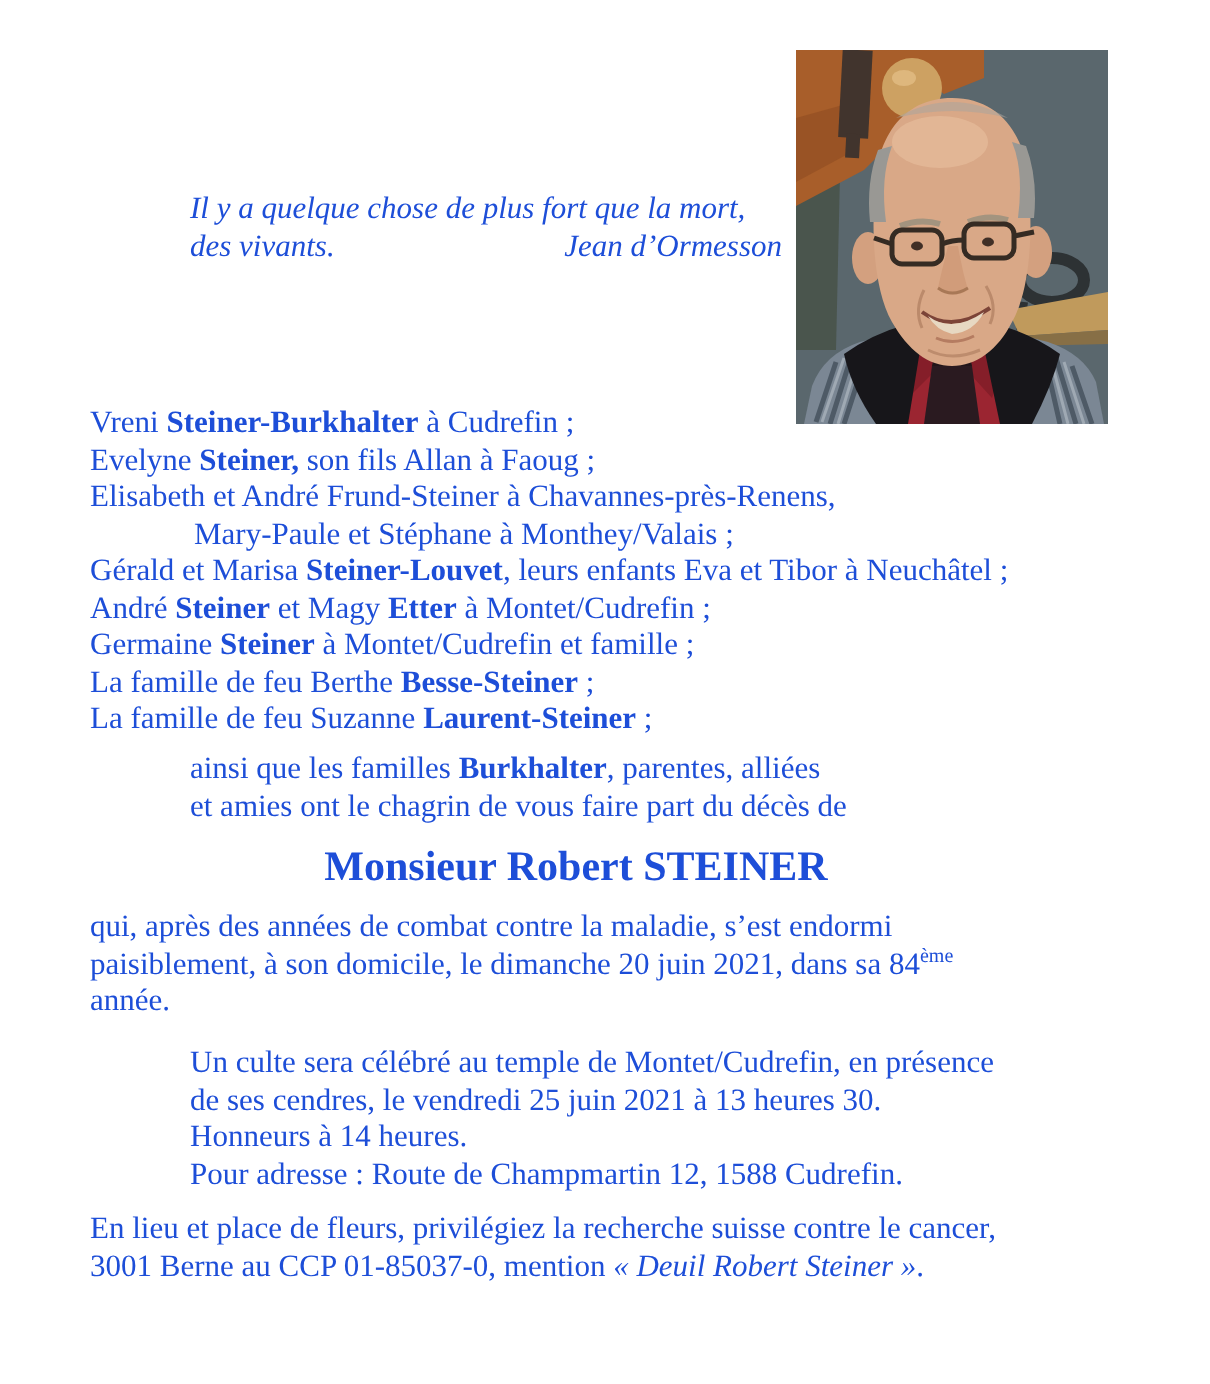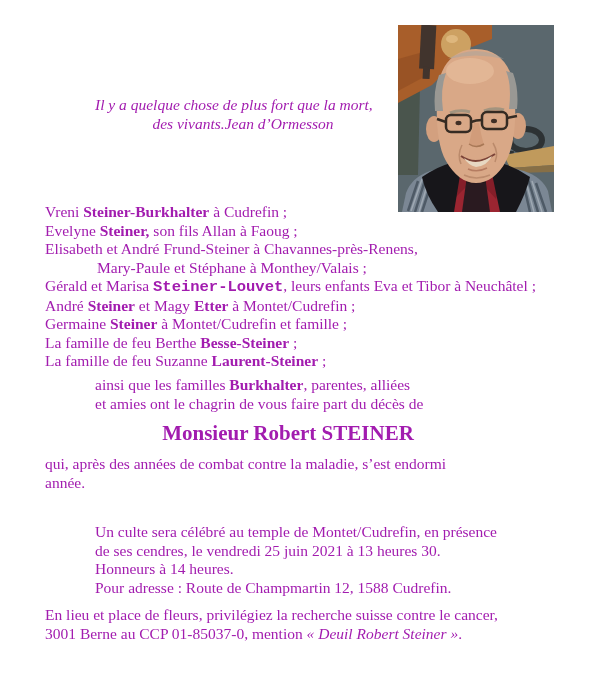--- a/index.html
+++ b/index.html
@@ -4,28 +4,28 @@
 <style>
   html,body{margin:0;padding:0;}
   body{background:#ffffff;}
   #page{
     position:relative;
     width:605px;height:692px;
     background:#ffffff;
     font-family:"Liberation Serif", serif;
     font-size:15.5px;
     line-height:18.5px;
-    color:#a21caf;
+    color:#1d4ed8;
     overflow:hidden;
   }
   .abs{position:absolute;}
   .line{white-space:nowrap;}
   
   #quote{left:95px;top:96px;width:296px;font-style:italic;}
-  #quote .last{display:flex;justify-content:center;}
+  #quote .last{display:flex;justify-content:space-between;}
   
   #photo{left:398px;top:25px;width:156px;height:187px;display:block;}
   
   #family{left:45px;top:203px;}
   #family .indent{padding-left:52px;}
   
   #announce{left:95px;top:376px;}
   
   #title{left:0;top:420px;width:576px;text-align:center;
          font-size:21px;font-weight:bold;line-height:26px;}
@@ -121,36 +121,37 @@
         <path d="M66,150 Q78,156 92,150" stroke="#bd8c6d" stroke-width="1.5" fill="none"></path>
       </g>
     </g>
   </svg>
 
   <div id="family" class="abs">
     <div class="line"><span>Vreni </span><span style="font-weight: bold;">Steiner-Burkhalter</span><span> à Cudrefin ;</span></div>
     <div class="line"><span>Evelyne </span><span style="font-weight: bold;">Steiner,</span><span> son fils Allan à Faoug ;</span></div>
     <div class="line"><span>Elisabeth et André </span><span style="font-weight: normal;">Frund-Steiner</span><span> à Chavannes-près-Renens,</span></div>
     <div class="line indent"><span>Mary-Paule et Stéphane à Monthey/Valais ;</span></div>
-    <div class="line"><span>Gérald et Marisa </span><span style="font-weight: bold; font-family: Liberation Mono, monospace;">Steiner-Louvet</span><span>, leurs enfants Eva et Tibor à Neuchâtel ;</span></div>
+    <div class="line"><span>Gérald et Marisa </span><span style="font-weight: bold;">Steiner-Louvet</span><span>, leurs enfants Eva et Tibor à Neuchâtel ;</span></div>
     <div class="line"><span>André </span><span style="font-weight: bold;">Steiner</span><span> et Magy </span><span style="font-weight: bold;">Etter</span><span> à Montet/Cudrefin ;</span></div>
     <div class="line"><span>Germaine </span><span style="font-weight: bold;">Steiner</span><span> à Montet/Cudrefin et famille ;</span></div>
     <div class="line"><span>La famille de feu Berthe </span><span style="font-weight: bold;">Besse-Steiner</span><span> ;</span></div>
     <div class="line"><span>La famille de feu Suzanne </span><span style="font-weight: bold;">Laurent-Steiner</span><span> ;</span></div>
   </div>
 
   <div id="title" class="abs line">Monsieur Robert STEINER</div>
 
   <div id="announce" class="abs">
     <div class="line"><span>ainsi que les familles </span><span style="font-weight: bold;">Burkhalter</span><span>, parentes, alliées</span></div>
     <div class="line">et amies ont le chagrin de vous faire part du décès de</div>
   </div>
 
   <div id="death" class="abs">
     <div class="line">qui, après des années de combat contre la maladie, s’est endormi</div>
+    <div class="line"><span>paisiblement, à son domicile, le dimanche 20 juin 2021, dans sa 84</span><sup>ème</sup></div>
     <div class="line">année.</div>
   </div>
 
   <div id="ceremony" class="abs">
     <div class="line">Un culte sera célébré au temple de Montet/Cudrefin, en présence</div>
     <div class="line">de ses cendres, le vendredi 25 juin 2021 à 13 heures 30.</div>
     <div class="line">Honneurs à 14 heures.</div>
     <div class="line">Pour adresse : Route de Champmartin 12, 1588 Cudrefin.</div>
   </div>
 

